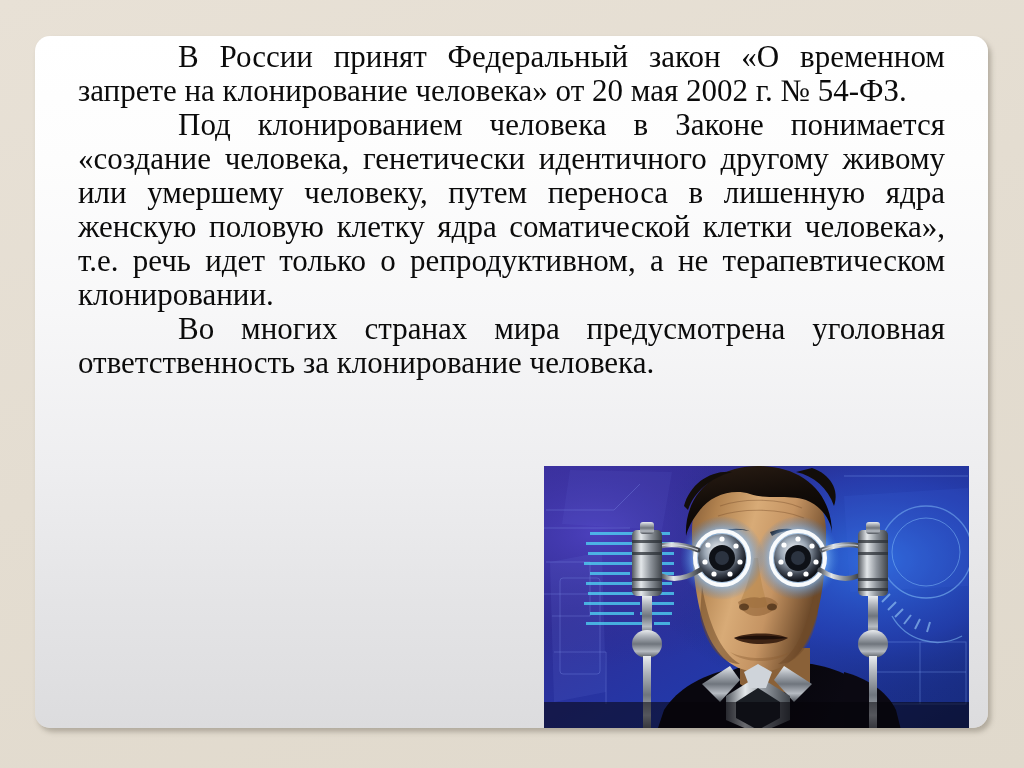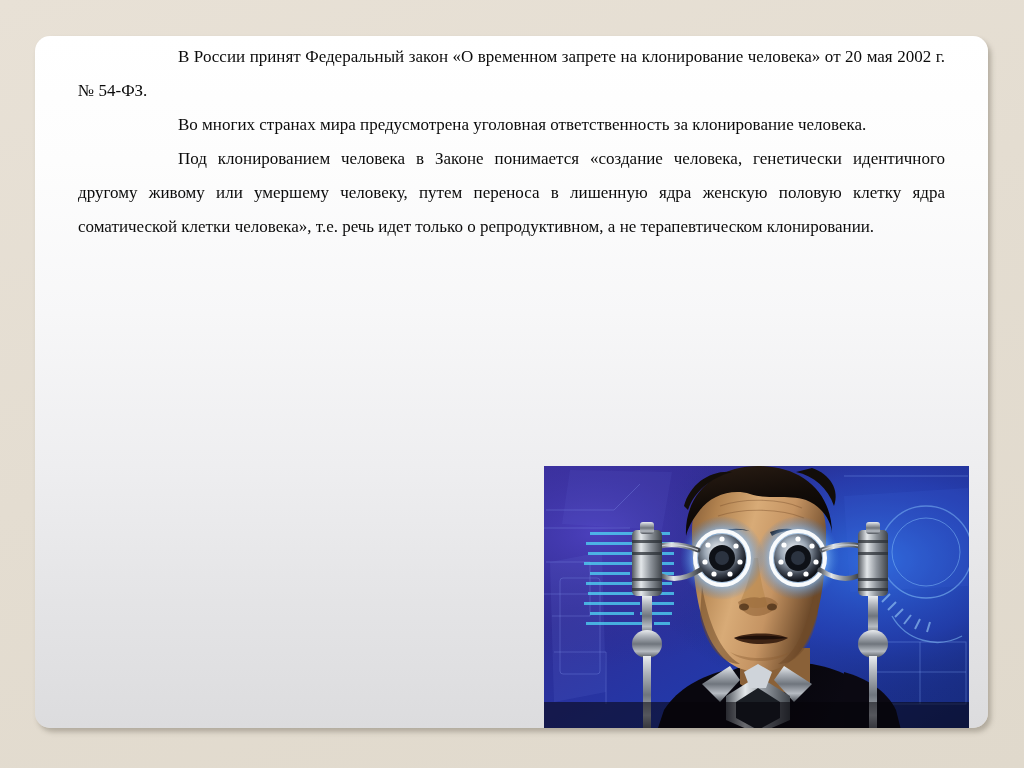--- a/index.html
+++ b/index.html
@@ -41,21 +41,21 @@
     overflow: hidden;
   }
 
   
   #text-block {
     position: absolute;
     left: 43px;
     top: 4px;
     width: 867px;
     color: #0b0b0b;
-    font-size: 17px;
+    font-size: 31px;
     line-height: 34px;
     text-align: justify;
     text-justify: inter-word;
   }
   #text-block p {
     margin: 0;
     text-indent: 100px;
     text-align: justify;
     hyphens: none;
   }
@@ -82,22 +82,22 @@
 </style>
 </head>
 <body>
 
 <div id="slide-root">
 
   <div id="content-card">
 
     <div id="text-block">
       <p>В России принят Федеральный закон «О временном запрете на клонирование человека» от 20 мая 2002 г. № 54-ФЗ.</p>
+      <p>Под клонированием человека в Законе понимается «создание человека, генетически идентичного другому живому или умершему человеку, путем переноса в лишенную ядра женскую половую клетку ядра соматической клетки человека», т.е. речь идет только о репродуктивном, а не терапевтическом клонировании.</p>
       <p>Во многих странах мира предусмотрена уголовная ответственность за клонирование человека.</p>
-      <p>Под клонированием человека в Законе понимается «создание человека, генетически идентичного другому живому или умершему человеку, путем переноса в лишенную ядра женскую половую клетку ядра соматической клетки человека», т.е. речь идет только о репродуктивном, а не терапевтическом клонировании.</p>
     </div>
 
     <figure id="poster-figure">
       <svg viewBox="0 0 425 268" preserveAspectRatio="none">
         <defs>
           <linearGradient id="bgBlue" x1="0" y1="0" x2="1" y2="1">
             <stop offset="0%" stop-color="#3b2f9e"></stop>
             <stop offset="30%" stop-color="#2f2d96"></stop>
             <stop offset="60%" stop-color="#2338a8"></stop>
             <stop offset="100%" stop-color="#162a7a"></stop>

